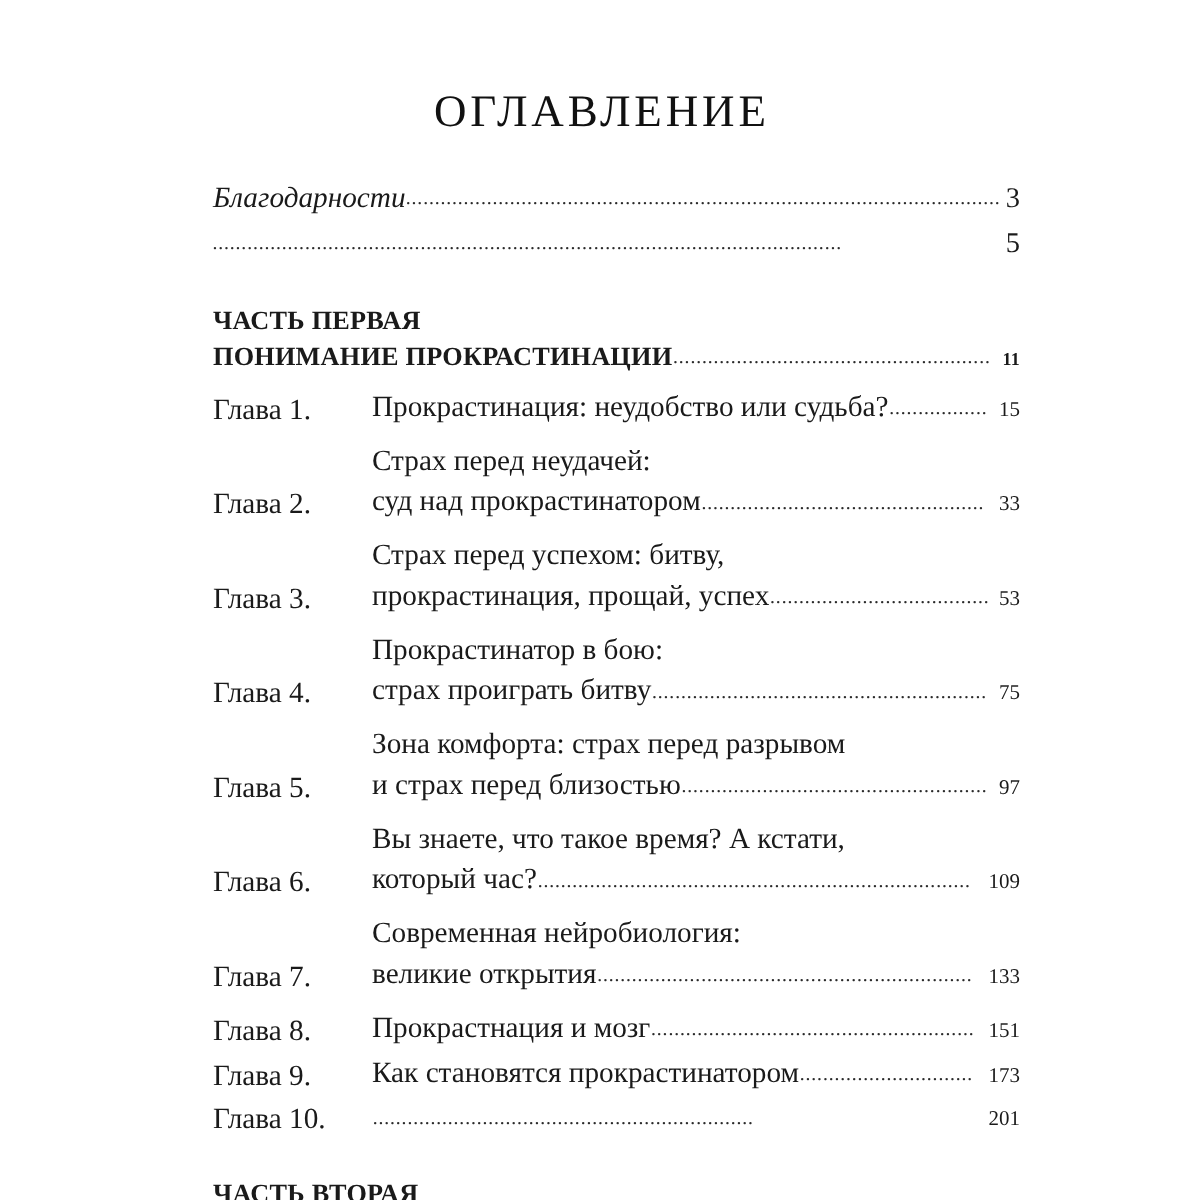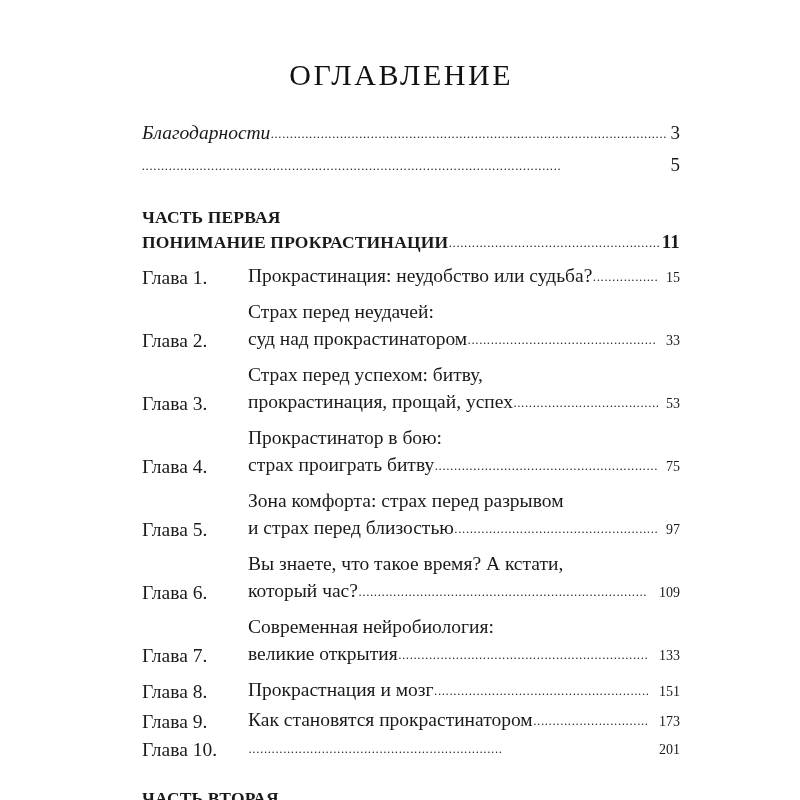--- a/index.html
+++ b/index.html
@@ -70,39 +70,40 @@
     text-align: right;
     white-space: nowrap;
   }
 
   
   .front-item {
     font-style: italic;
     font-size: 19.5px;
     line-height: 30px;
     margin-bottom: 0px;
+    align-items: center;
   }
   .front-item .label { flex: 0 0 auto; white-space: nowrap; }
   .front-item .pageno { font-style: normal; font-size: 19px; }
   .front-item.tight .leader { margin-left: 0; }
 
   
   .part {
     font-weight: bold;
     font-size: 17.5px;
     line-height: 23.5px;
     letter-spacing: 0.15px;
     margin-top: 24px;
     margin-bottom: 7px;
   }
   .part .part-line1 {
     white-space: nowrap;
   }
   .part .part-name { flex: 0 0 auto; white-space: nowrap; }
-  .part .pageno { font-weight: bold; font-size: 19px; }
+  .part .pageno { font-weight: bold; font-size: 12px; }
   .part .leader { font-weight: normal; }
 
   
   .chapter {
     display: flex;
     align-items: flex-end;
     font-size: 19.5px;
     line-height: 27px;
     margin-bottom: 1px;
   }

